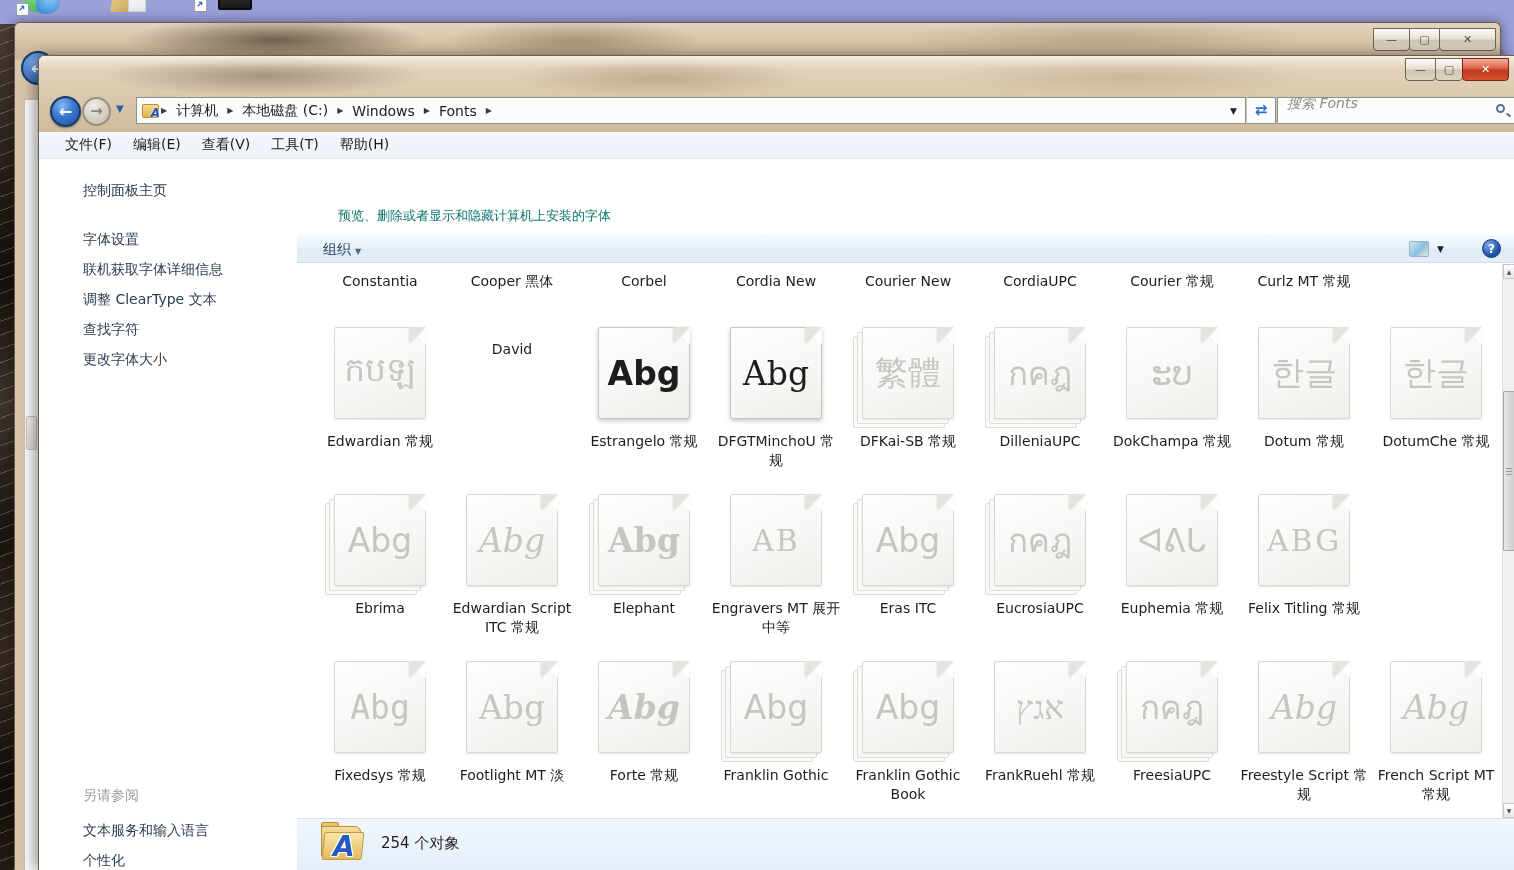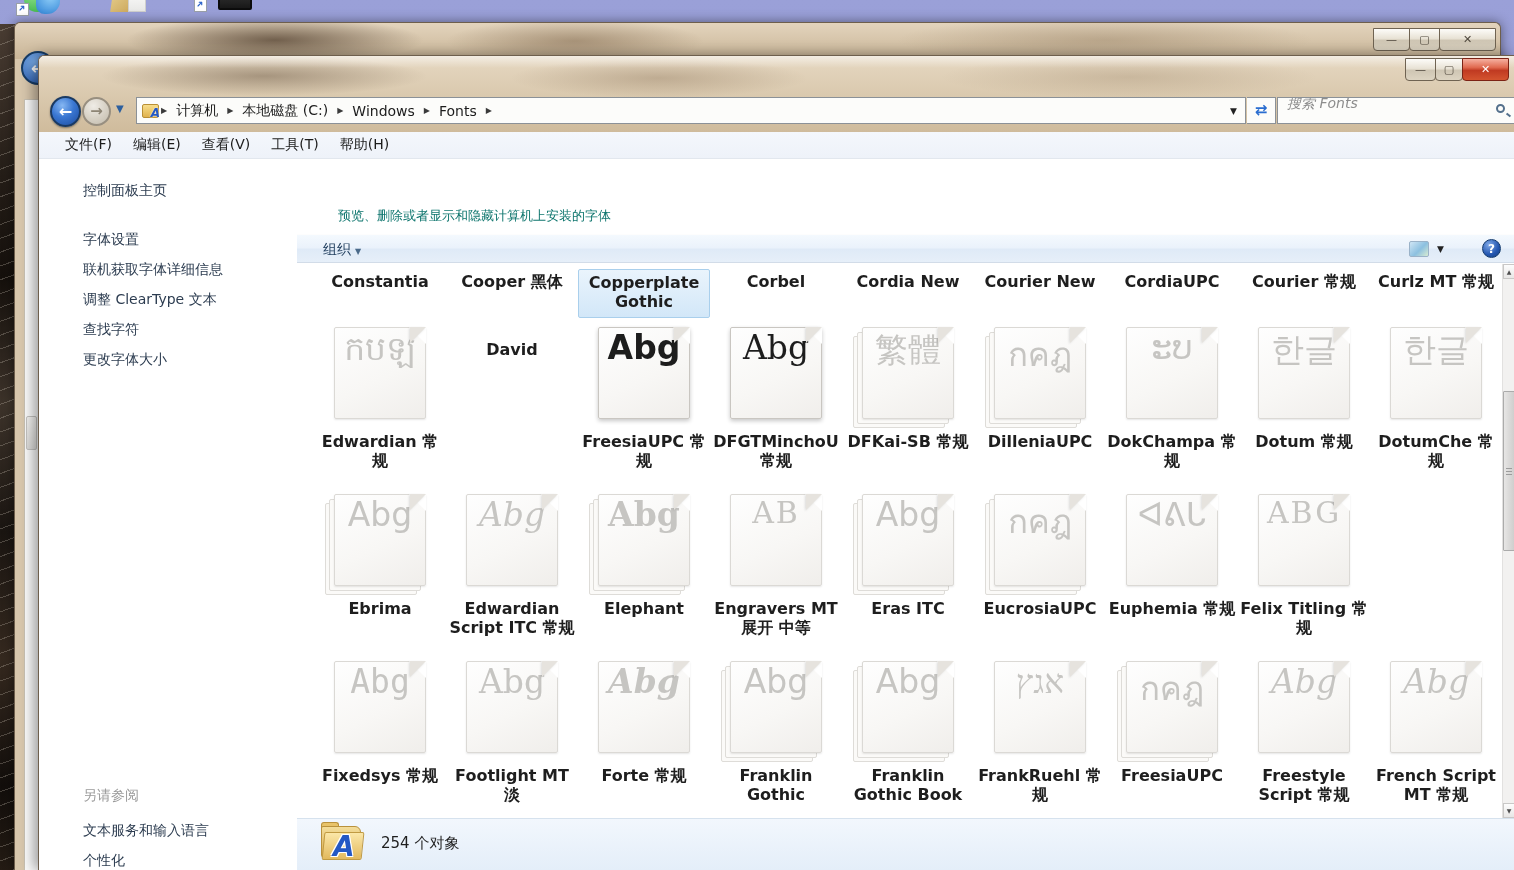--- a/index.html
+++ b/index.html
@@ -122,39 +122,39 @@
     color:#fff;font-size:12px;font-weight:bold;text-align:center;line-height:18px;}
 
   
   .gridarea{position:absolute;left:0;top:105px;right:12px;bottom:52px;background:#fff;overflow:hidden;}
   .grow{position:absolute;left:17px;width:1188px;display:flex;}
   .grow0{top:5px;} .grow1{top:63px;} .grow2{top:230px;} .grow3{top:397px;}
   .cell{width:132px;display:flex;flex-direction:column;align-items:center;}
   .pagewrap{position:relative;width:92px;height:92px;}
   .page{position:absolute;left:0;top:0;width:92px;height:92px;border:1px solid #dbd9d5;border-radius:2px;
     background:linear-gradient(155deg,#fefefe 0%,#f8f7f5 55%,#f0eeeb 100%);
-    box-shadow:0 1px 2px rgba(0,0,0,.10);display:flex;align-items:flex-start;justify-content:center;z-index:3;}
+    box-shadow:0 1px 2px rgba(0,0,0,.10);display:flex;align-items:center;justify-content:center;z-index:3;}
   .page::before{content:"";position:absolute;top:-1px;right:-1px;width:0;height:0;
     border-style:solid;border-width:0 17px 17px 0;border-color:#ffffff #ffffff transparent transparent;z-index:4;}
   .page::after{content:"";position:absolute;top:-1px;right:-1px;width:0;height:0;
     border-style:solid;border-width:0 0 16px 16px;border-color:transparent transparent transparent #e6e3de;z-index:5;
     filter:drop-shadow(-1px 1px 1px rgba(0,0,0,.12));}
   .sheet{position:absolute;width:92px;height:92px;border:1px solid #deDCD8;border:1px solid #dedcd8;border-radius:2px;background:#fbfaf8;}
   .sheet.s1{left:-5px;top:5px;z-index:2;} .sheet.s2{left:-9px;top:9px;z-index:1;}
   .preview{font-size:33px;color:#c6c5c2;z-index:4;}
   .preview.installed{color:#1d1d1d;}
   .cell.inst .page{border-color:#c9c6c1;box-shadow:0 2px 4px rgba(0,0,0,.22);}
   .st-serif{font-family:"DejaVu Serif","Liberation Serif",serif;}
   .st-serif-bold{font-family:"DejaVu Serif","Liberation Serif",serif;font-weight:bold;}
   .st-sans-bold{font-weight:bold;}
   .st-script{font-family:"DejaVu Serif","Liberation Serif",serif;font-style:italic;}
   .st-script-bold{font-family:"DejaVu Serif","Liberation Serif",serif;font-style:italic;font-weight:bold;}
   .st-mono{font-family:"DejaVu Sans Mono","Liberation Mono",monospace;}
   .st-caps{font-family:"DejaVu Serif","Liberation Serif",serif;letter-spacing:2px;font-size:30px;}
-  .tile-label{margin-top:13px;font-size:16px;line-height:19px;color:#1e1e1e;text-align:center;max-width:130px;font-weight:bold;}
+  .tile-label{margin-top:13px;font-size:14px;line-height:19px;color:#1e1e1e;text-align:center;max-width:130px;}
   .label-box{margin-top:0;padding:3px 4px;border-radius:2px;}
   .label-box .tile-label{margin-top:0;}
   .label-box.selected{background:linear-gradient(180deg,#eaf4fc,#d2e7f8);border:1px solid #a9cfec;min-width:128px;min-height:49px;}
 
   
   .vscroll{position:absolute;right:0;top:105px;width:12px;bottom:52px;background:#f2f1f0;border-left:1px solid #e2e1e0;}
   .varrow{position:absolute;left:0;width:12px;height:15px;background:linear-gradient(180deg,#fdfdfd,#e8e7e6);
     border:1px solid #c9c8c7;font-size:6px;color:#4e4e4e;text-align:center;line-height:14px;}
   .va-up{top:0;} .va-down{bottom:0;}
   .vthumb{position:absolute;left:0;top:127px;width:12px;height:160px;background:linear-gradient(90deg,#e7e6e5,#cfcecd);
@@ -305,25 +305,20 @@
                 <div class="label-box">
                   <div class="tile-label">Constantia</div>
                 </div>
               </div>
               <div class="cell">
                 <div class="label-box">
                   <div class="tile-label">Cooper 黑体</div>
                 </div>
               </div>
               <div class="cell">
-                <div class="label-box selected">
-                  <div class="tile-label">Copperplate Gothic</div>
-                </div>
-              </div>
-              <div class="cell">
                 <div class="label-box">
                   <div class="tile-label">Corbel</div>
                 </div>
               </div>
               <div class="cell">
                 <div class="label-box">
                   <div class="tile-label">Cordia New</div>
                 </div>
               </div>
               <div class="cell">
@@ -358,21 +353,21 @@
               </div>
               <div class="cell">
                 <div class="tile-label">David</div>
               </div>
               <div class="cell inst">
                 <div class="pagewrap">
                   <div class="page">
                     <span class="preview st-sans-bold installed">Abg</span>
                   </div>
                 </div>
-                <div class="tile-label">FreesiaUPC 常规</div>
+                <div class="tile-label">Estrangelo 常规</div>
               </div>
               <div class="cell inst">
                 <div class="pagewrap">
                   <div class="page">
                     <span class="preview st-serif installed">Abg</span>
                   </div>
                 </div>
                 <div class="tile-label">DFGTMinchoU 常规</div>
               </div>
               <div class="cell">

